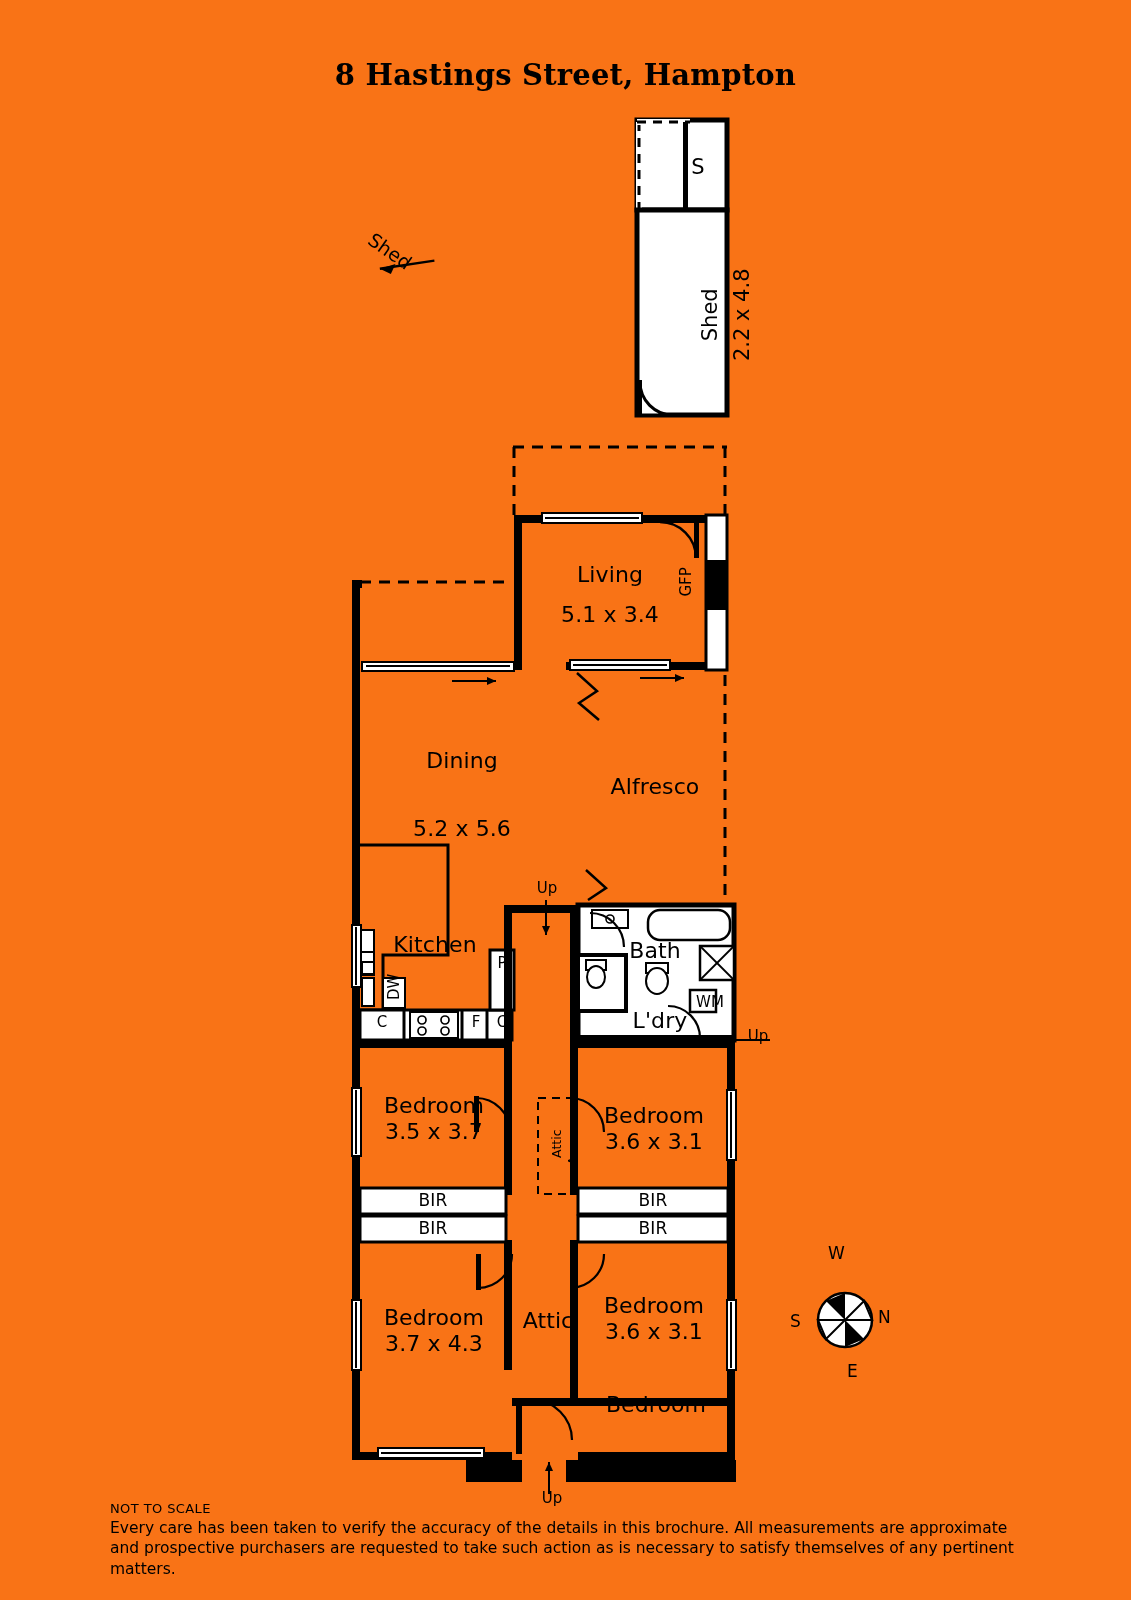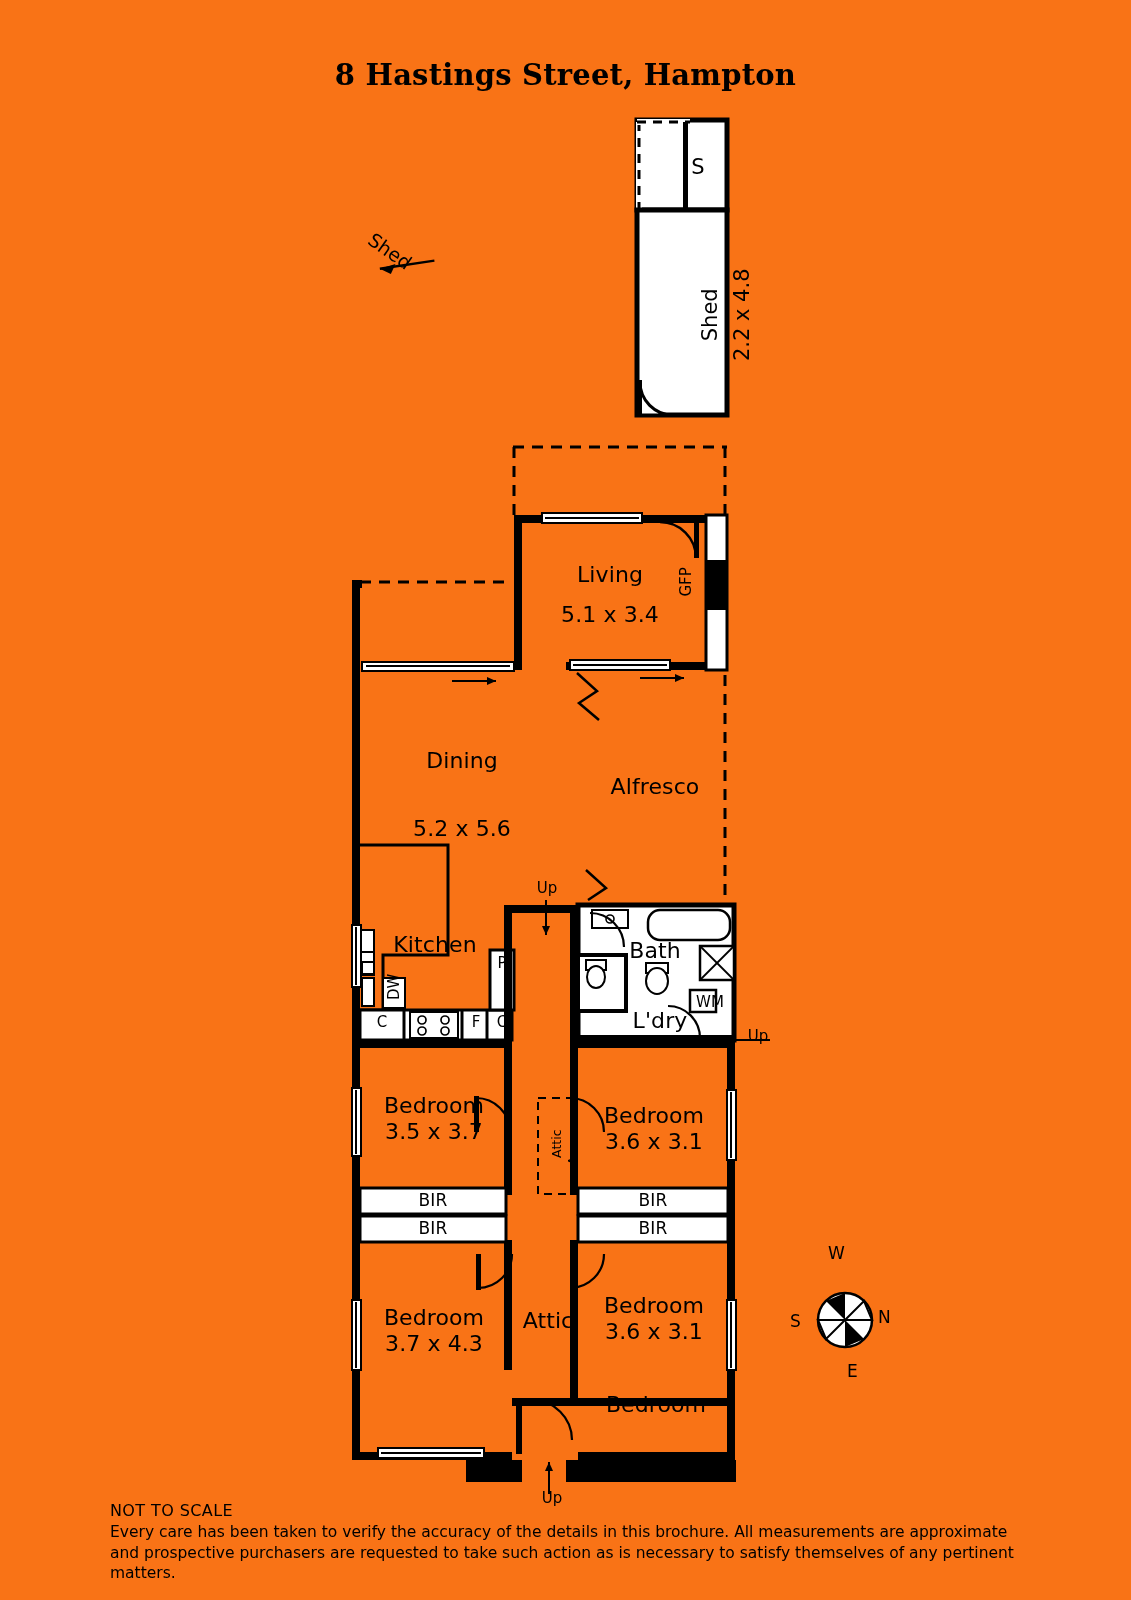--- a/index.html
+++ b/index.html
@@ -51,21 +51,21 @@
   .rot90 { transform: rotate(-90deg); }
   .rot-shed { transform: rotate(35deg); }
   .footer {
     position: absolute;
     left: 110px;
     top: 1500px;
     font-size: 15.5px;
     line-height: 1.35;
   }
   .footer .nts {
-    font-size: 16px;
+    font-size: 13px;
     letter-spacing: 0.4px;
   }
   .compass {
     position: absolute;
     left: 790px;
     top: 1265px;
     width: 110px;
     height: 110px;
   }
   .compass .c-letter {

